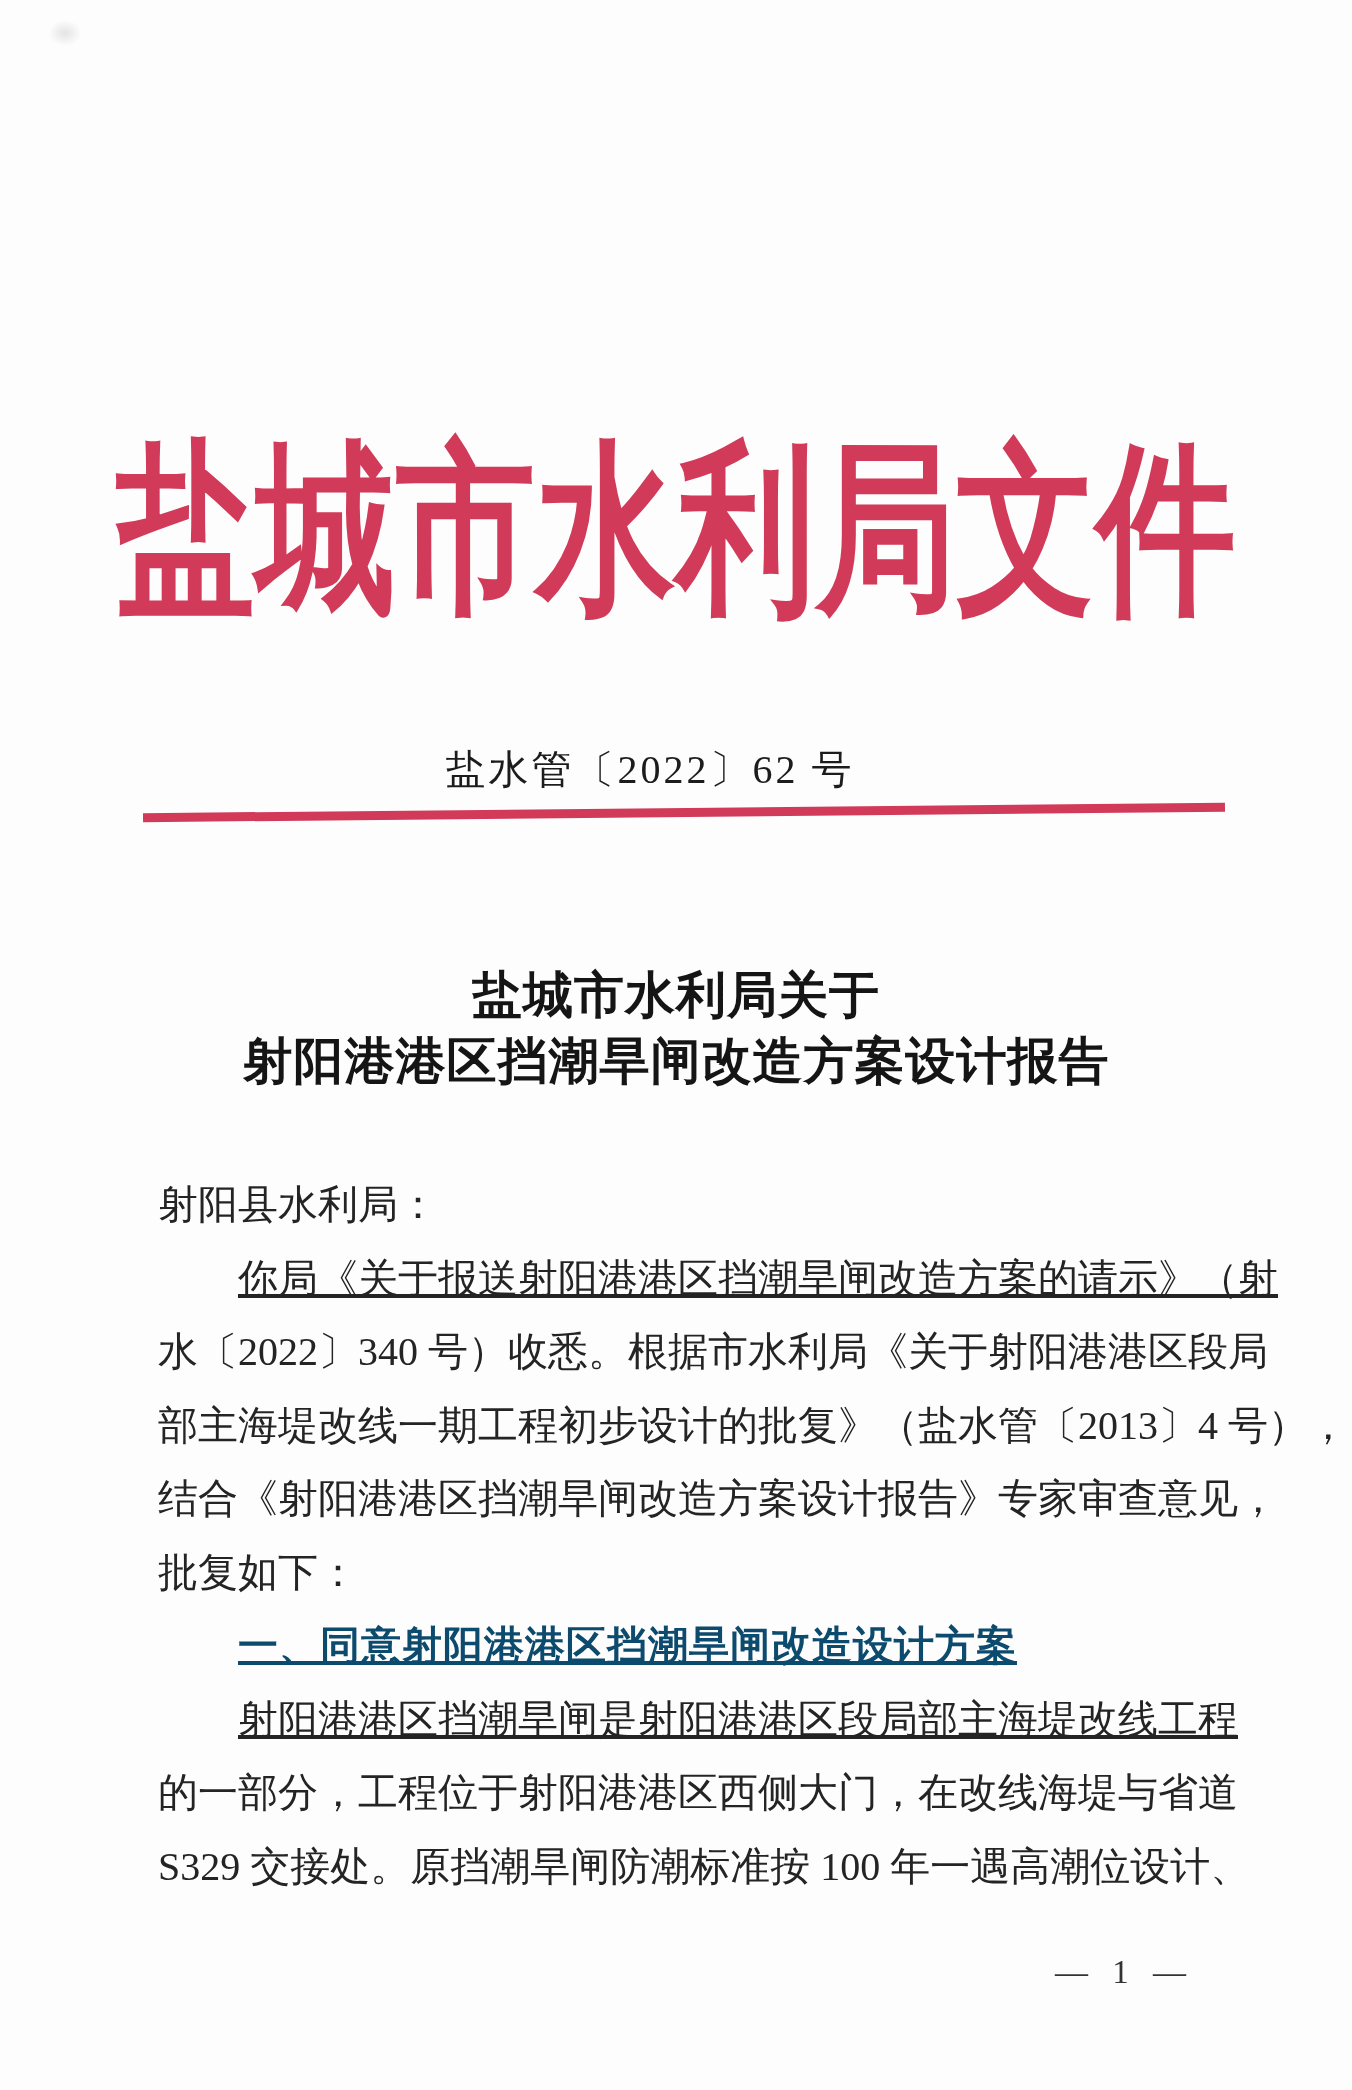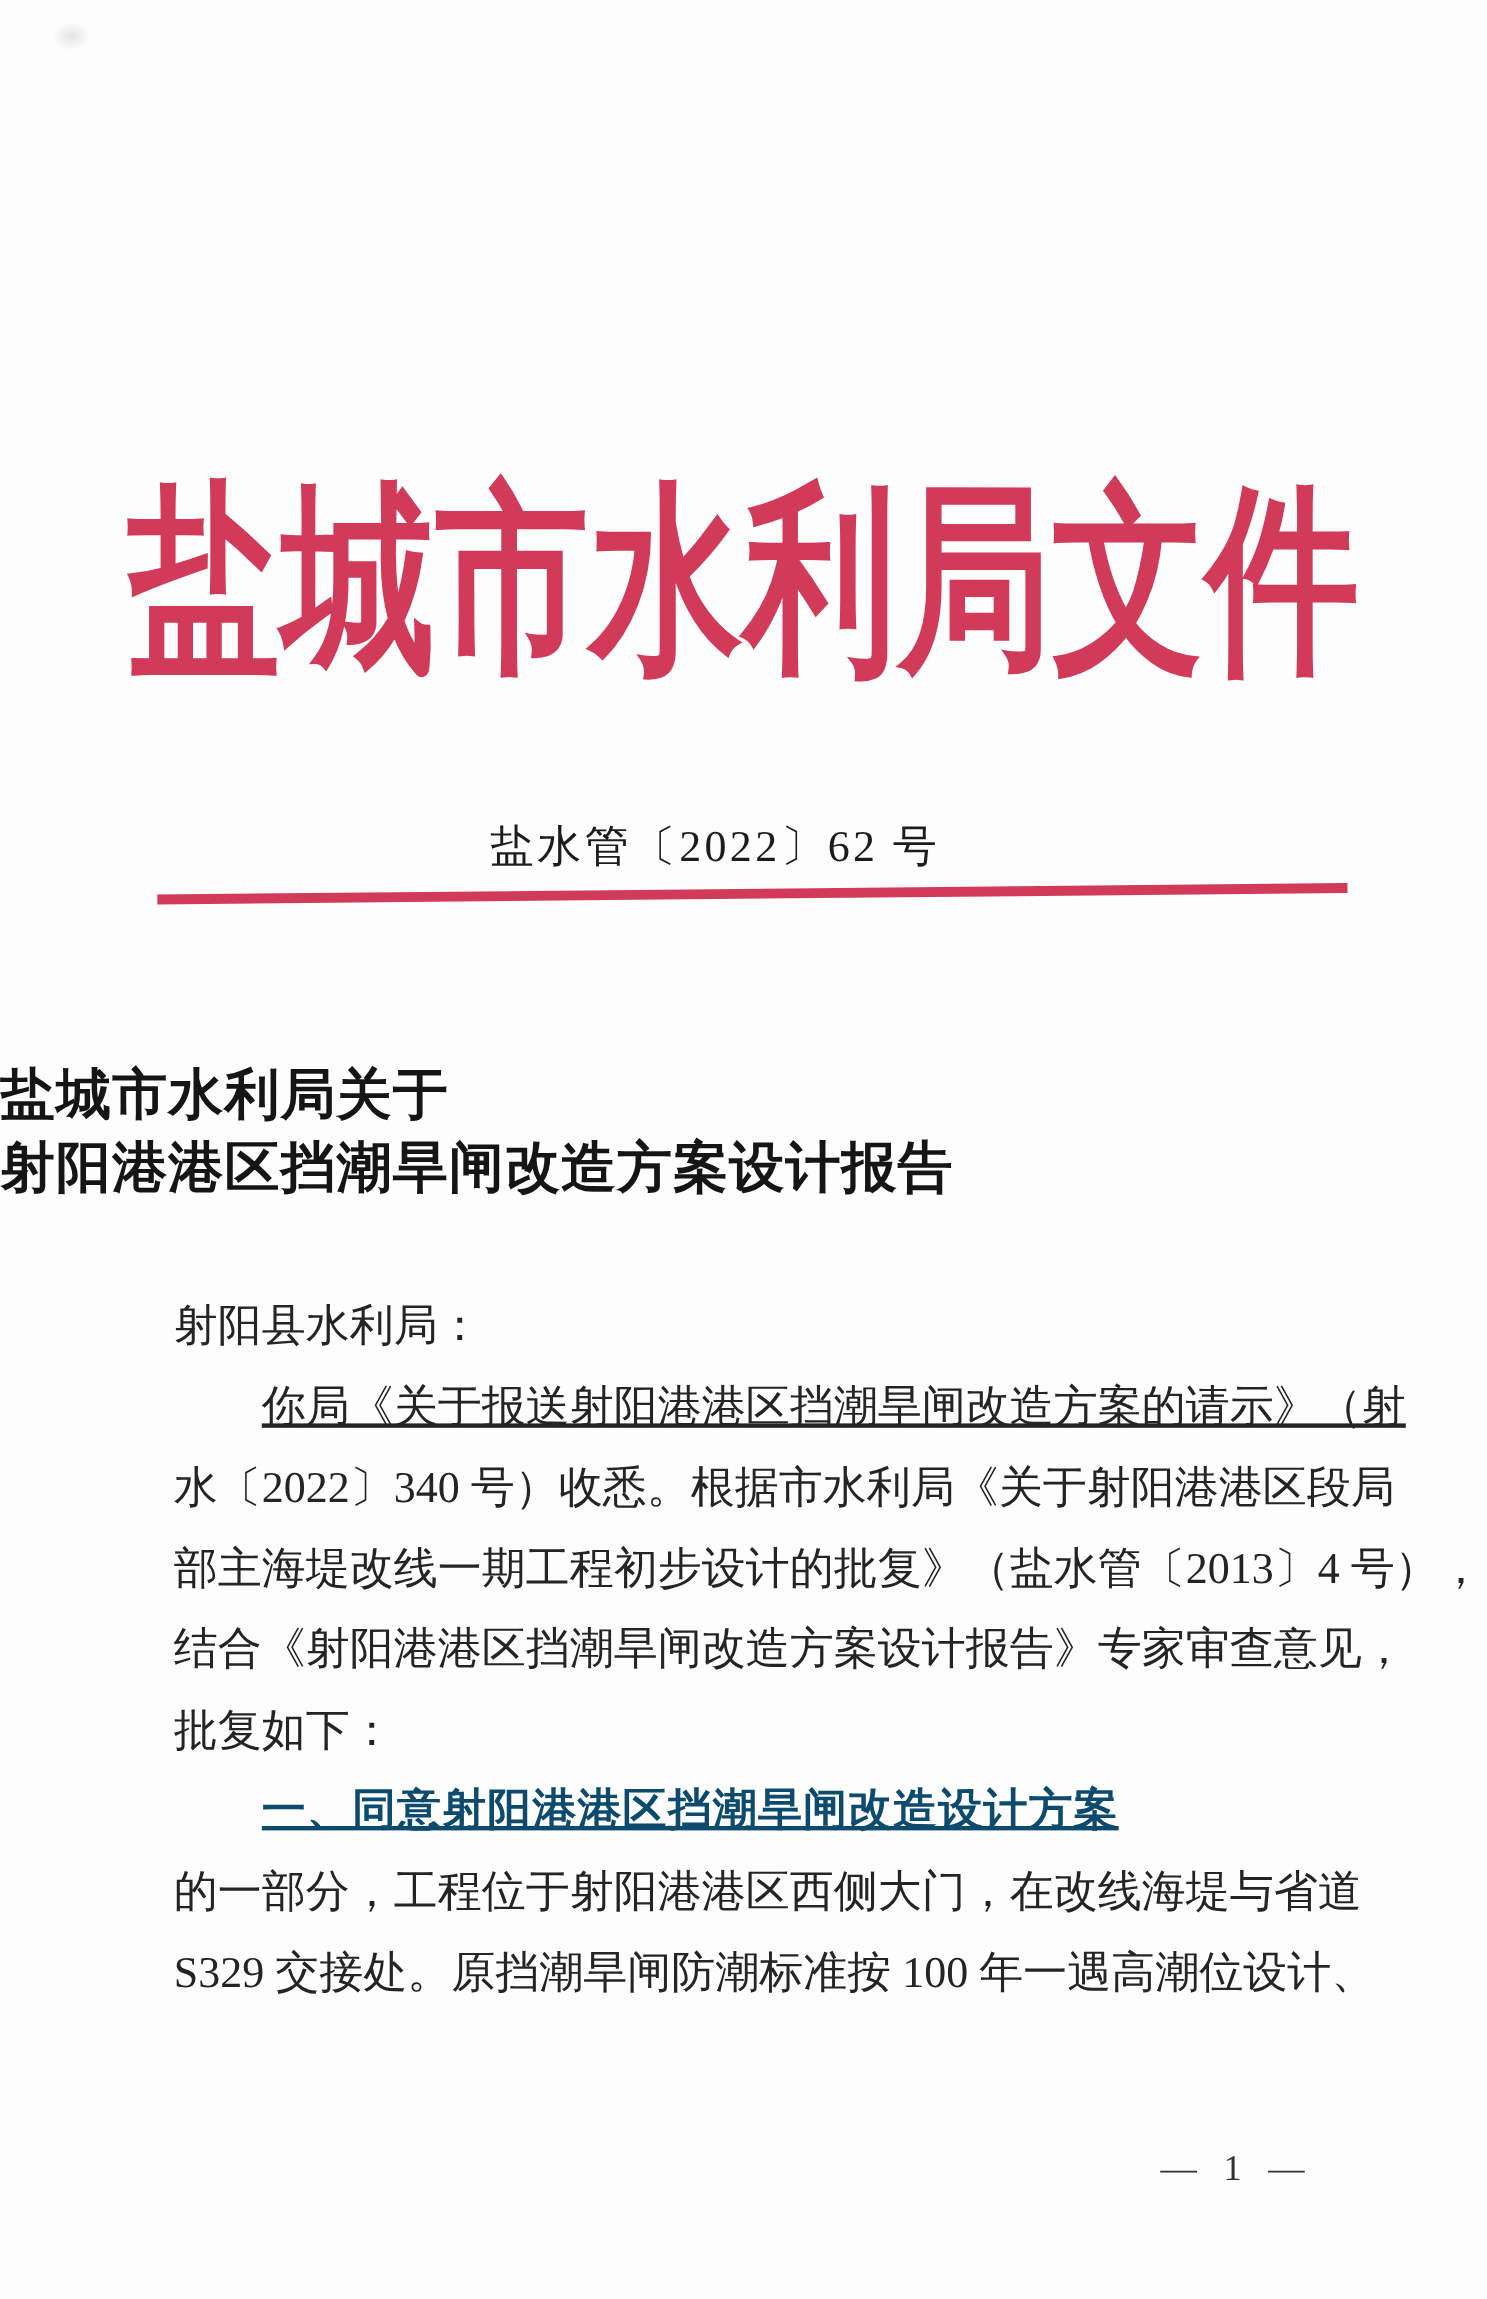--- a/index.html
+++ b/index.html
@@ -63,20 +63,21 @@
     height: 9px;
     background: var(--accent-red, #d13a58);
     transform: rotate(-0.55deg);
   }
   
   .doc-title {
     position: absolute;
     top: 962px;
     left: 0;
     width: 100%;
+    text-align: center;
     font-weight: bold;
     font-size: 50px;
     line-height: 66px;
     letter-spacing: 1px;
     color: #151515;
     white-space: nowrap;
   }
   
   .body-block {
     position: absolute;
@@ -125,19 +126,20 @@
   </div>
 
   <div class="body-block">
     <div class="line">射阳县水利局：</div>
     <div class="line indent">你局《关于报送射阳港港区挡潮旱闸改造方案的请示》（射</div>
     <div class="line">水〔2022〕340 号）收悉。根据市水利局《关于射阳港港区段局</div>
     <div class="line">部主海堤改线一期工程初步设计的批复》（盐水管〔2013〕4 号），</div>
     <div class="line">结合《射阳港港区挡潮旱闸改造方案设计报告》专家审查意见，</div>
     <div class="line">批复如下：</div>
     <div class="line indent hei">一、同意射阳港港区挡潮旱闸改造设计方案</div>
+    <div class="line indent">射阳港港区挡潮旱闸是射阳港港区段局部主海堤改线工程</div>
     <div class="line">的一部分，工程位于射阳港港区西侧大门，在改线海堤与省道</div>
     <div class="line">S329 交接处。原挡潮旱闸防潮标准按 100 年一遇高潮位设计、</div>
   </div>
 
   <div class="page-number">— 1 —</div>
 
 </div>
 
 </body></html>

